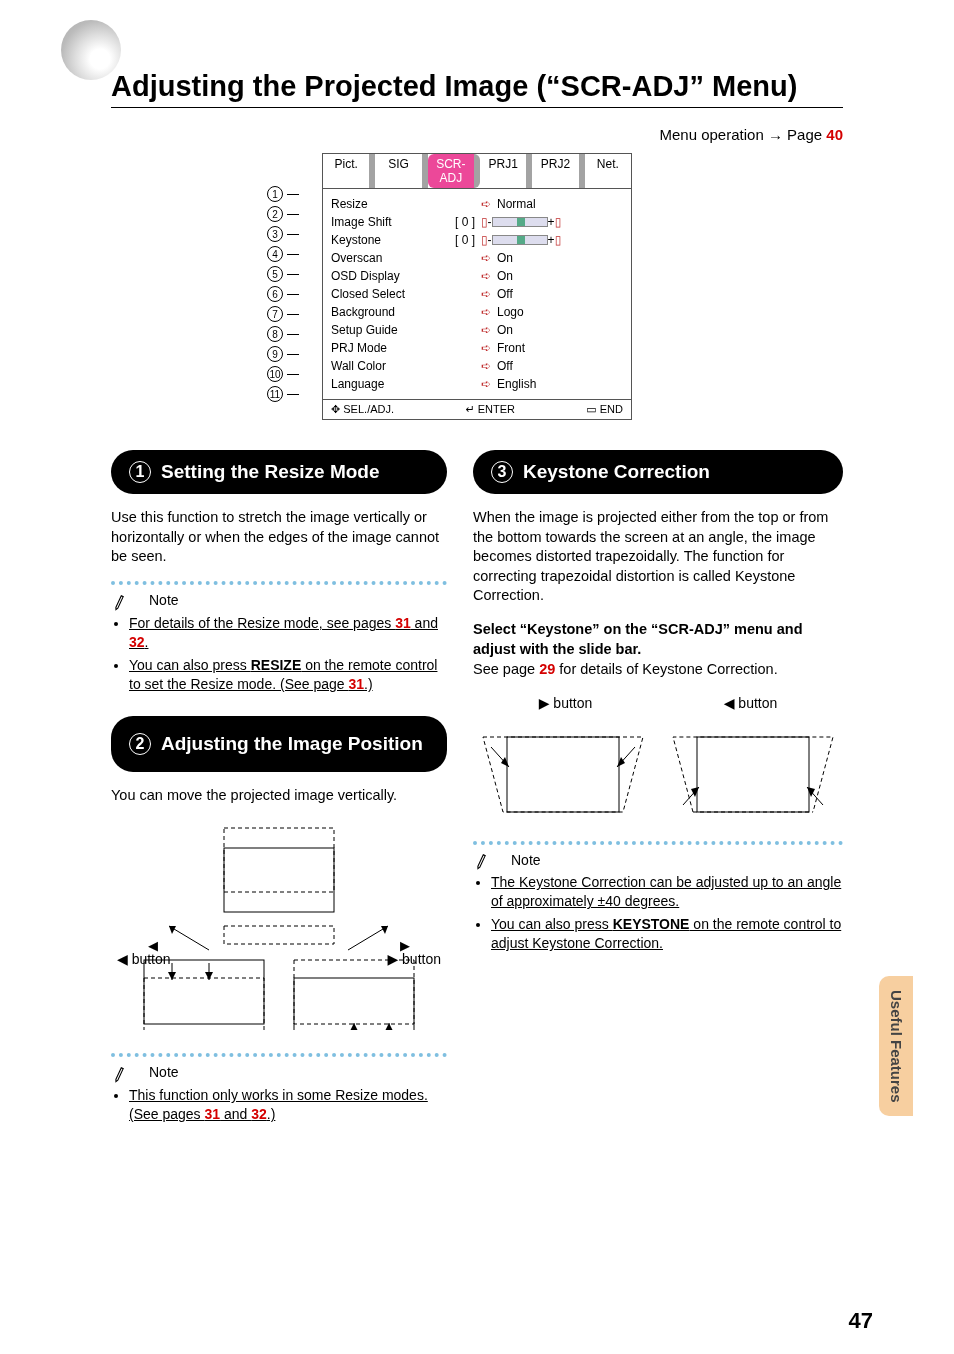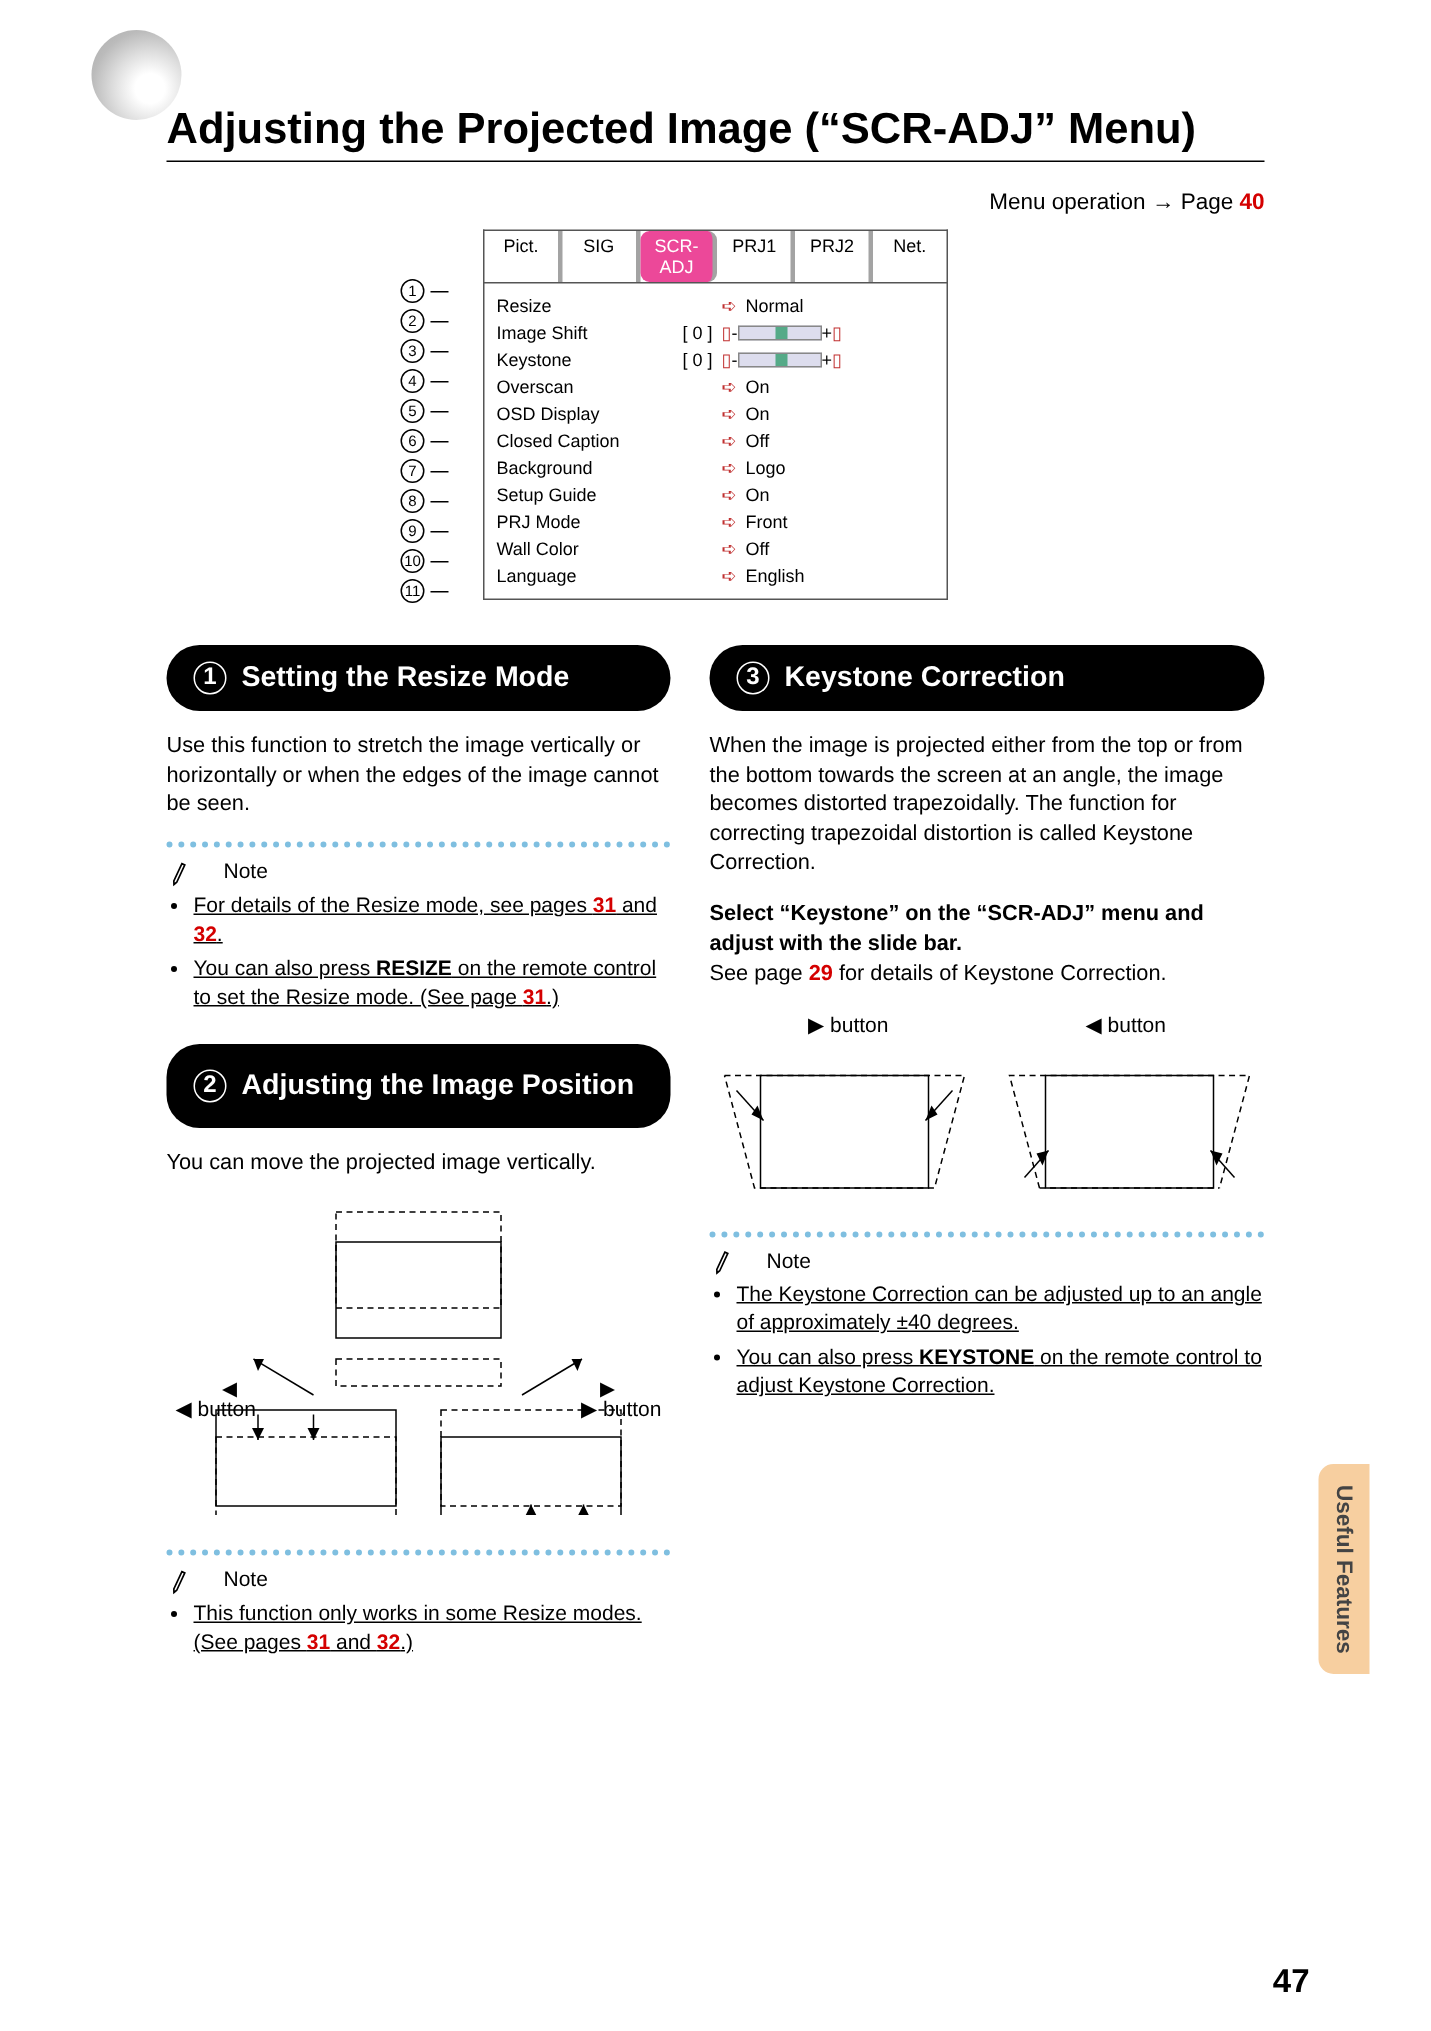--- a/index.html
+++ b/index.html
@@ -5,21 +5,21 @@
   *{box-sizing:border-box;}
   body{margin:0;font-family:Arial,Helvetica,sans-serif;background:#fff;color:#000;}
   .page{width:872px;height:1354px;position:relative;margin:0 auto;background:#fff;padding:40px 70px 64px 70px;}
   .corner{position:absolute;top:20px;left:20px;width:60px;height:60px;border-radius:50%;
     background:radial-gradient(circle at 65% 65%,#fff 0%,#fff 18%,#ddd 45%,#bbb 70%,#aaa 100%);}
   h1{font-size:29px;font-weight:bold;margin:30px 0 6px 0;border-bottom:1px solid #000;padding-bottom:4px;}
   .menu-op{text-align:right;font-size:15px;margin:18px 0 10px 0;}
   .red{color:#d40000;font-weight:bold;}
   .osd{width:310px;margin:0 auto 30px auto;font-size:12px;}
   .osd-tabs{display:flex;border:1px solid #555;border-bottom:none;}
-  .osd-tabs span{flex:1;text-align:center;padding:3px 0;border-right:3px solid #a3a3a3;}
+  .osd-tabs span{flex:1;text-align:center;padding:3px 0;border-right:6px solid #a3a3a3;}
   .osd-tabs span:last-child{border-right:none;}
   .osd-tabs .sel{background:#ec4899;color:#fff;border-radius:6px;}
   .osd-body{border:1px solid #555;padding:6px 8px;}
   .osd-row{display:flex;align-items:center;height:18px;}
   .osd-name{width:100px;}
   .osd-mid{width:50px;text-align:right;padding-right:6px;}
   .osd-arr{width:16px;color:#c03030;}
   .osd-val{font-size:12px;}
   .osd-slider{height:10px;width:56px;background:#dde;border:1px solid #888;display:inline-block;position:relative;vertical-align:middle;}
   .osd-slider::after{content:"";position:absolute;left:24px;top:0;width:8px;height:8px;background:#5a8;}
@@ -130,21 +130,21 @@
             <span class="osd-arr">➪</span>
             <span class="osd-val">On</span>
           </div>
           <div class="osd-row">
             <span class="osd-name">OSD Display</span>
             <span class="osd-mid"></span>
             <span class="osd-arr">➪</span>
             <span class="osd-val">On</span>
           </div>
           <div class="osd-row">
-            <span class="osd-name">Closed Caption</span>
+            <span class="osd-name">Closed Select</span>
             <span class="osd-mid"></span>
             <span class="osd-arr">➪</span>
             <span class="osd-val">Off</span>
           </div>
           <div class="osd-row">
             <span class="osd-name">Background</span>
             <span class="osd-mid"></span>
             <span class="osd-arr">➪</span>
             <span class="osd-val">Logo</span>
           </div>
@@ -166,20 +166,25 @@
             <span class="osd-arr">➪</span>
             <span class="osd-val">Off</span>
           </div>
           <div class="osd-row">
             <span class="osd-name">Language</span>
             <span class="osd-mid"></span>
             <span class="osd-arr">➪</span>
             <span class="osd-val">English</span>
           </div>
         </div>
+      <div class="osd-foot">
+        <span>✥ <span>SEL./ADJ.</span></span>
+        <span>↵ <span>ENTER</span></span>
+        <span>▭ <span>END</span></span>
+      </div>
     </div>
   </div>
 
   <div class="cols">
 
     <div class="col">
       <div class="pill">
         <span class="num">1</span>
           <span>Setting the Resize Mode</span>
       </div>

